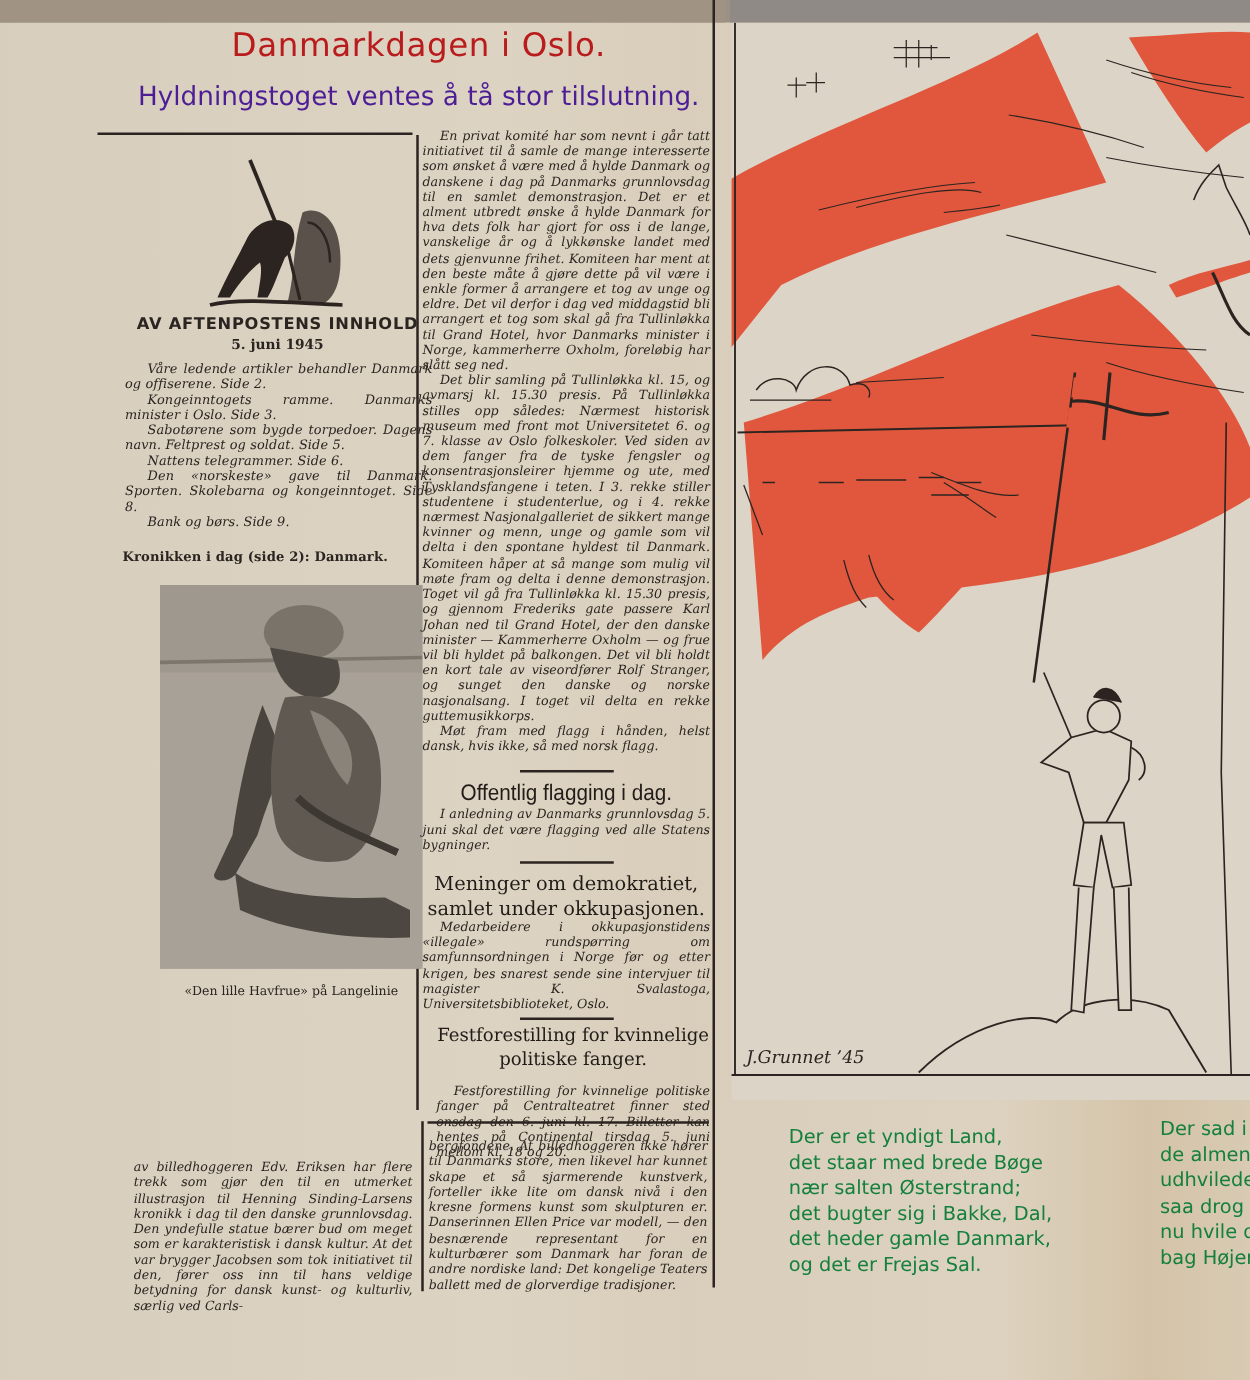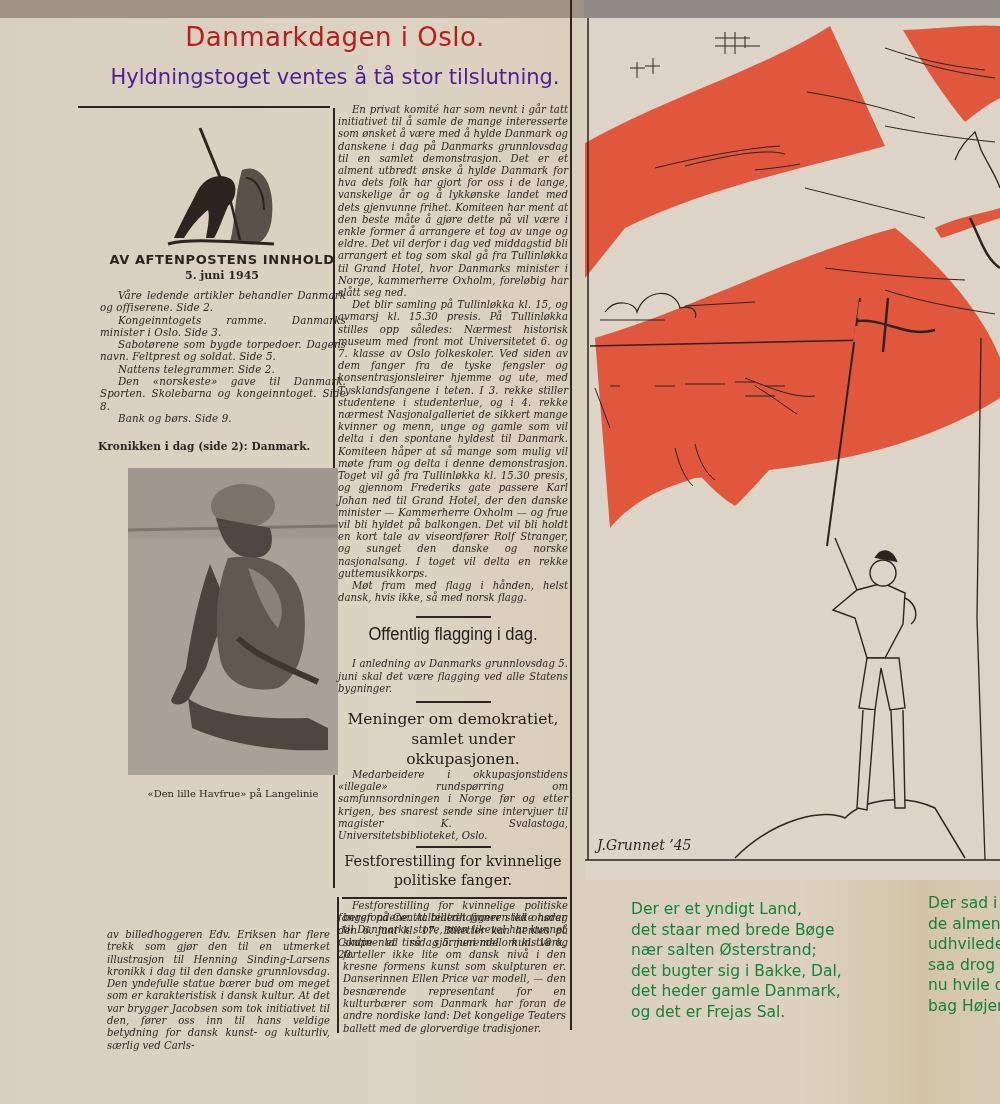--- a/index.html
+++ b/index.html
@@ -91,21 +91,21 @@
       <path d="M8 124 C30 118 70 122 114 124" stroke="#2b2420" stroke-width="3" fill="none"></path>
       <path d="M66 62 L80 120" stroke="#2b2420" stroke-width="2.5" fill="none"></path>
     </svg>
   </div>
   <div class="index-title">AV AFTENPOSTENS INNHOLD</div>
   <div class="index-date">5. juni 1945</div>
   <div class="index-list">
     <p class="index-item">Våre ledende artikler behandler Danmark og offiserene. Side 2.</p>
     <p class="index-item">Kongeinntogets ramme. Danmarks minister i Oslo. Side 3.</p>
     <p class="index-item">Sabotørene som bygde torpedoer. Dagens navn. Feltprest og soldat. Side 5.</p>
-    <p class="index-item">Nattens telegrammer. Side 2.</p>
+    <p class="index-item">Nattens telegrammer. Side 6.</p>
     <p class="index-item">Den «norskeste» gave til Danmark. Sporten. Skolebarna og kongeinntoget. Side 8.</p>
     <p class="index-item">Bank og børs. Side 9.</p>
   </div>
   <div class="kronikk">Kronikken i dag (side 2): Danmark.</div>
 
   <div class="photo">
     <svg width="210" height="307" viewBox="0 0 210 307">
       <rect width="210" height="307" fill="#a8a197"></rect>
       <rect y="0" width="210" height="70" fill="#9f988e"></rect>
       <path d="M0 62 L210 58" stroke="#7d766d" stroke-width="3"></path>
@@ -129,36 +129,36 @@
 <div class="col-mid">
   <div class="body-text">
     <p>En privat komité har som nevnt i går tatt initiativet til å samle de mange interesserte som ønsket å være med å hylde Danmark og danskene i dag på Danmarks grunnlovsdag til en samlet demonstrasjon. Det er et alment utbredt ønske å hylde Danmark for hva dets folk har gjort for oss i de lange, vanskelige år og å lykkønske landet med dets gjenvunne frihet. Komiteen har ment at den beste måte å gjøre dette på vil være i enkle former å arrangere et tog av unge og eldre. Det vil derfor i dag ved middagstid bli arrangert et tog som skal gå fra Tullinløkka til Grand Hotel, hvor Danmarks minister i Norge, kammerherre Oxholm, foreløbig har slått seg ned.</p>
     <p>Det blir samling på Tullinløkka kl. 15, og avmarsj kl. 15.30 presis. På Tullinløkka stilles opp således: Nærmest historisk museum med front mot Universitetet 6. og 7. klasse av Oslo folkeskoler. Ved siden av dem fanger fra de tyske fengsler og konsentrasjonsleirer hjemme og ute, med Tysklandsfangene i teten. I 3. rekke stiller studentene i studenterlue, og i 4. rekke nærmest Nasjonalgalleriet de sikkert mange kvinner og menn, unge og gamle som vil delta i den spontane hyldest til Danmark. Komiteen håper at så mange som mulig vil møte fram og delta i denne demonstrasjon. Toget vil gå fra Tullinløkka kl. 15.30 presis, og gjennom Frederiks gate passere Karl Johan ned til Grand Hotel, der den danske minister — Kammerherre Oxholm — og frue vil bli hyldet på balkongen. Det vil bli holdt en kort tale av viseordfører Rolf Stranger, og sunget den danske og norske nasjonalsang. I toget vil delta en rekke guttemusikkorps.</p>
     <p>Møt fram med flagg i hånden, helst dansk, hvis ikke, så med norsk flagg.</p>
   </div>
   <div class="shortrule" style="width:75px;margin-top:12px;"></div>
 
   <div style="margin-top:4px;">
     <div class="subhead" style="font-size:18px;line-height:24px;font-family:'Liberation Sans',sans-serif;transform:scaleX(0.92);">Offentlig flagging i dag.</div>
-    <div class="body-text" style="margin-top:12px;">
+    <div class="body-text" style="margin-top:0;">
       <p>I anledning av Danmarks grunnlovsdag 5. juni skal det være flagging ved alle Statens bygninger.</p>
     </div>
   </div>
   <div class="shortrule" style="width:75px;margin-top:6px;"></div>
 
   <div style="margin-top:6px;">
     <div class="subhead" style="font-size:15.5px;line-height:20px;font-family:'DejaVu Serif',serif;">Meninger om demokratiet,</div>
-    <div class="subhead" style="font-size:15.5px;line-height:20px;font-family:'DejaVu Serif',serif;margin-left:20px;">samlet under okkupasjonen.</div>
+    <div class="subhead" style="font-size:15.5px;line-height:20px;font-family:'DejaVu Serif',serif;">samlet under okkupasjonen.</div>
     <div class="body-text" style="">
       <p>Medarbeidere i okkupasjonstidens «illegale» rundspørring om samfunnsordningen i Norge før og etter krigen, bes snarest sende sine intervjuer til magister K. Svalastoga, Universitetsbiblioteket, Oslo.</p>
     </div>
   </div>
   <div class="shortrule" style="width:75px;margin-top:4px;"></div>
 
-  <div style="margin-top:4px;">
+  <div style="margin-top:4px;margin-left:11px;">
     <div class="subhead" style="font-size:14.5px;line-height:19px;font-family:'DejaVu Serif',serif;">Festforestilling for kvinnelige</div>
     <div class="subhead" style="font-size:14.5px;line-height:19px;font-family:'DejaVu Serif',serif;">politiske fanger.</div>
     <div class="body-text" style="margin-top:10px;">
       <p>Festforestilling for kvinnelige politiske fanger på Centralteatret finner sted onsdag den 6. juni kl. 17. Billetter kan hentes på Continental tirsdag 5. juni mellom kl. 18 og 20.</p>
     </div>
   </div>
 </div>
 
 <div class="illus">
   <svg width="415" height="862" viewBox="0 0 415 862">

